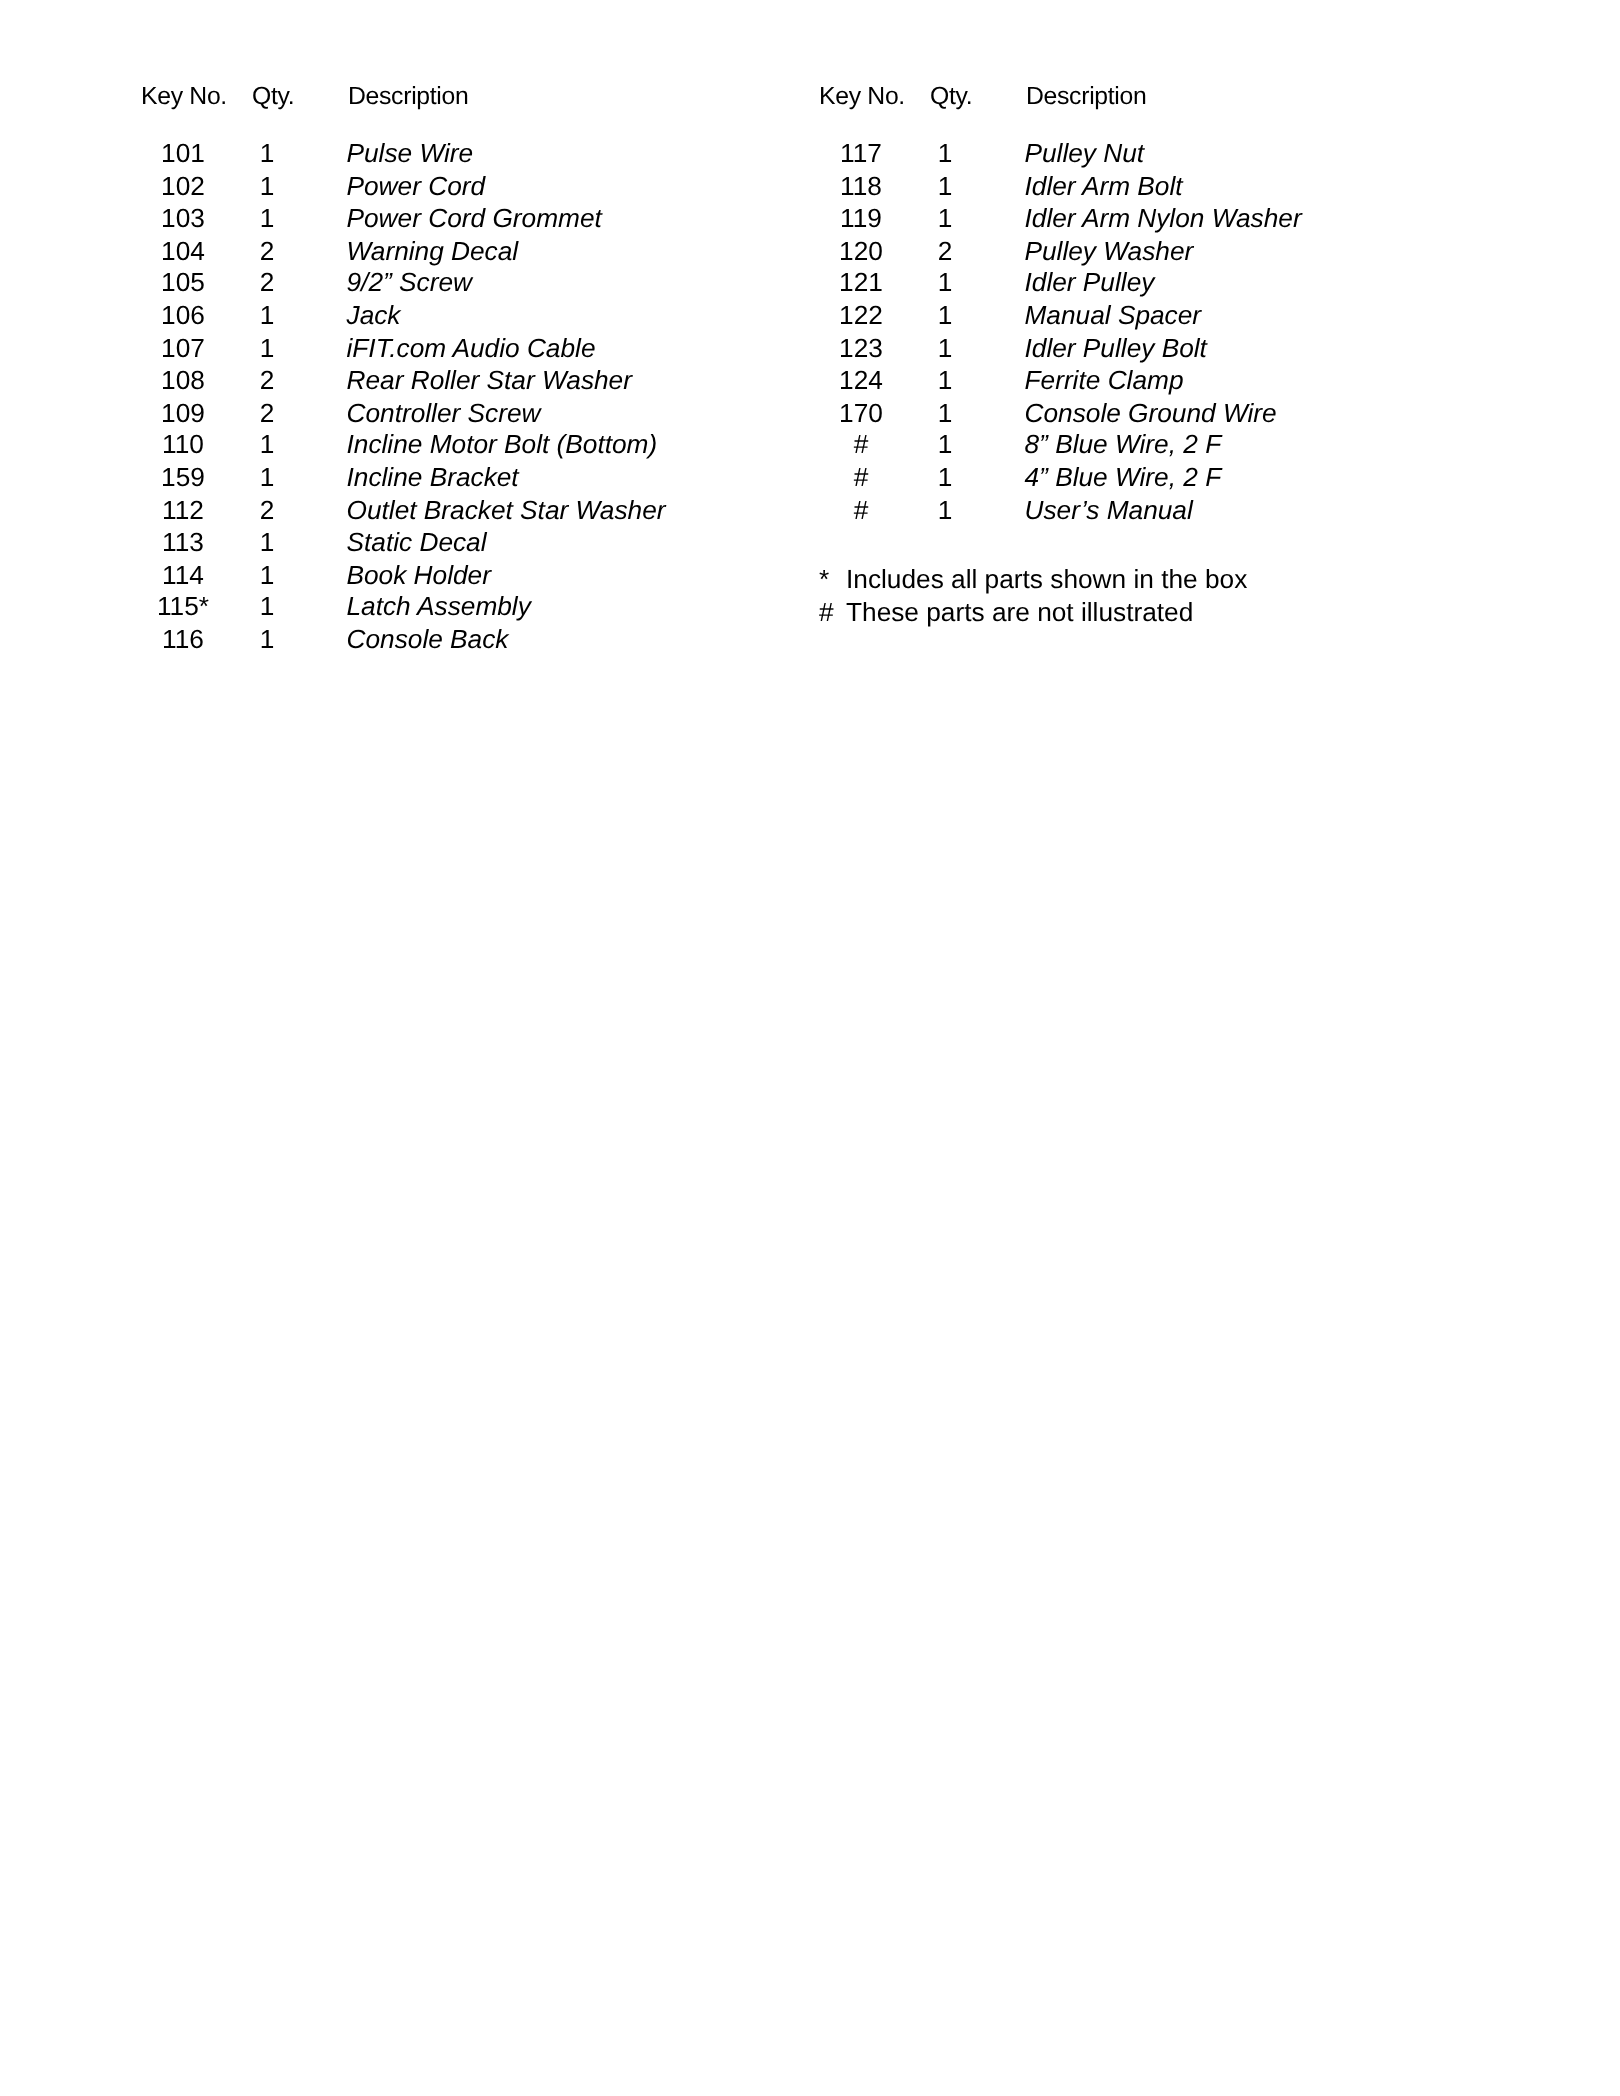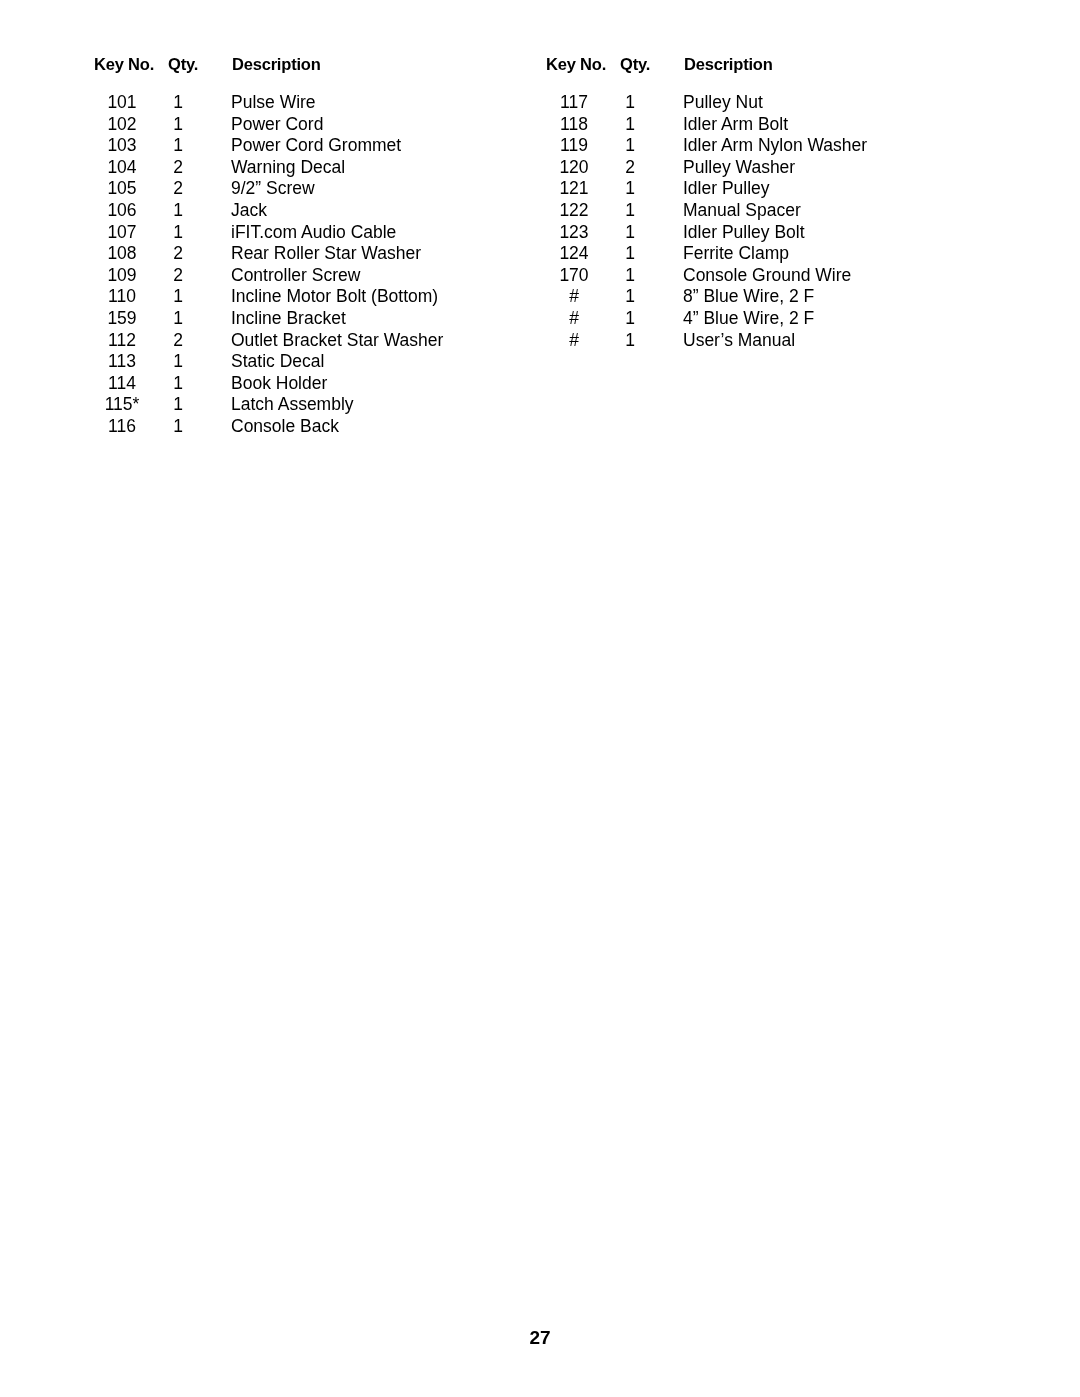--- a/index.html
+++ b/index.html
@@ -25,21 +25,21 @@
   .parts-column {
     position: absolute;
     top: 55px;
   }
   .parts-column.left  { left: 88px;  width: 440px; }
   .parts-column.right { left: 540px; width: 460px; }
 
   .col-header {
     position: relative;
     height: 34px;
-    font-weight: bold;
+    font-weight: normal;
     font-size: 16.5px;
     letter-spacing: -0.2px;
   }
   .col-header .h-key {
     position: absolute;
     left: 6px;
     top: 0;
   }
   .col-header .h-qty {
     position: absolute;
@@ -70,20 +70,21 @@
   }
   .row .c-qty {
     position: absolute;
     left: 78px;
     width: 24px;
     text-align: center;
   }
   .row .c-desc {
     position: absolute;
     left: 143px;
+    font-style: italic;
   }
 
   
   .footnotes {
     position: absolute;
     left: 546px;
     top: 376px;
     font-size: 17.5px;
     line-height: 21.6px;
     white-space: nowrap;
@@ -266,16 +267,23 @@
         <span class="c-desc">4” Blue Wire, 2 F</span>
       </div>
       <div class="row">
         <span class="c-key">#</span>
         <span class="c-qty">1</span>
         <span class="c-desc">User’s Manual</span>
       </div>
     </div>
   </div>
 
-
-  <div class="page-number">27</div>
+  <div class="footnotes">
+    <div class="footnote">
+      <span class="fn-mark">*</span><span>Includes all parts shown in the box</span>
+    </div>
+    <div class="footnote">
+      <span class="fn-mark">#</span><span>These parts are not illustrated</span>
+    </div>
+  </div>
+
 
 </div>
 
 </body></html>

